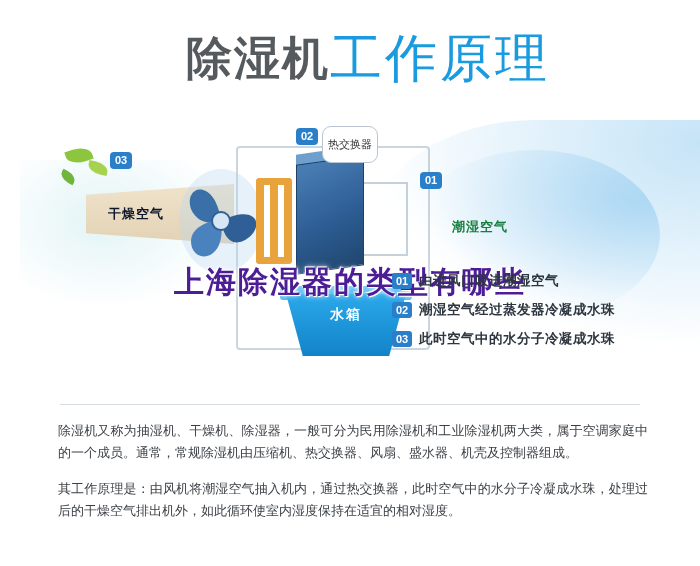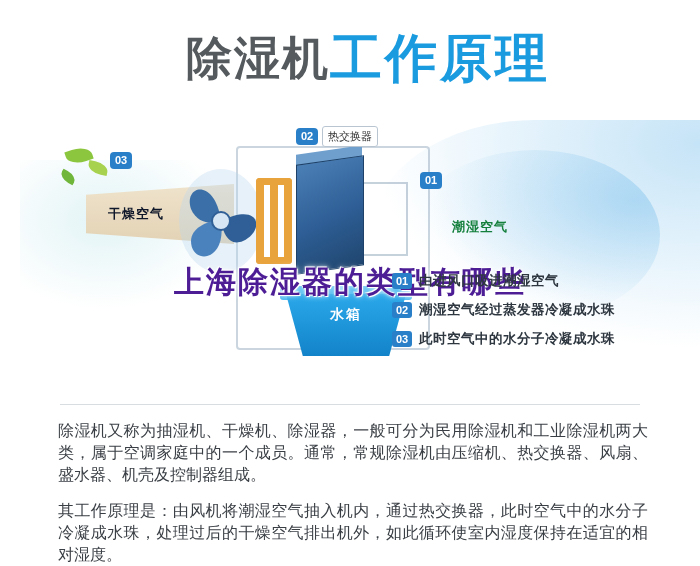--- a/index.html
+++ b/index.html
@@ -32,21 +32,21 @@
   .title-a {
     font-size: 46px;
     font-weight: bold;
     color: #555a5e;
     letter-spacing: 2px;
     vertical-align: middle;
     margin-left: 36px;
   }
   .title-b {
     font-size: 52px;
-    font-weight: bold;
+    font-weight: normal;
     color: #1a9be0;
     letter-spacing: 3px;
     vertical-align: middle;
     margin-left: 0;
   }
 
   
   .illus {
     position: absolute;
     left: 0;
@@ -225,24 +225,24 @@
     color: #fff;
     font-size: 11px;
     font-weight: bold;
     text-align: center;
     line-height: 17px;
   }
   .tag {
     position: absolute;
     background: #ffffff;
     border: 1px solid #b9c6d2;
-    border-radius: 3px;
+    border-radius: 9px;
     font-size: 11px;
     color: #333;
-    padding: 2px 5px;
+    padding: 10px 5px;
     white-space: nowrap;
   }
   .lab-moist {
     position: absolute;
     left: 452px;
     top: 108px;
     font-size: 13px;
     color: #15803d;
     font-weight: bold;
     letter-spacing: 1px;
@@ -308,21 +308,21 @@
   }
 
   
   .body-text {
     position: absolute;
     left: 58px;
     top: 420px;
     width: 590px;
   }
   .para {
-    font-size: 16px;
+    font-size: 13px;
     line-height: 22px;
     color: #3a3f45;
     margin: 0 0 14px 0;
     text-align: justify;
   }
   .para:last-child { margin-bottom: 4px; }
 </style>
 </head>
 <body>
 

